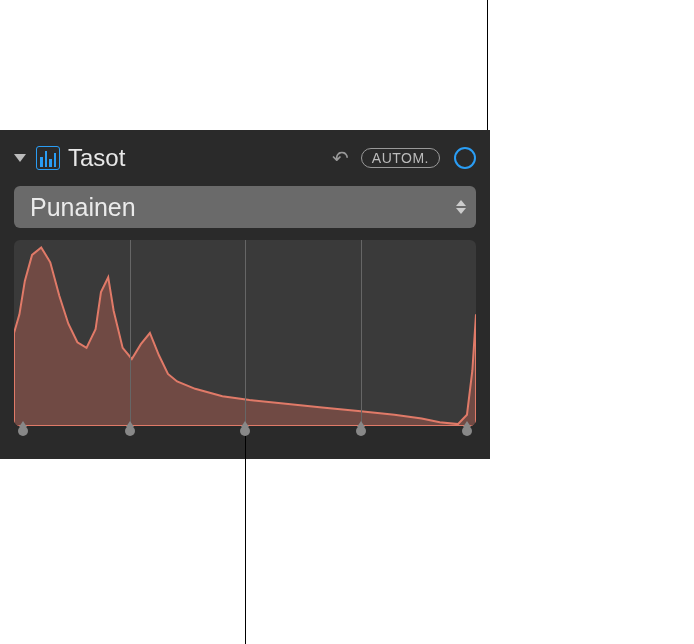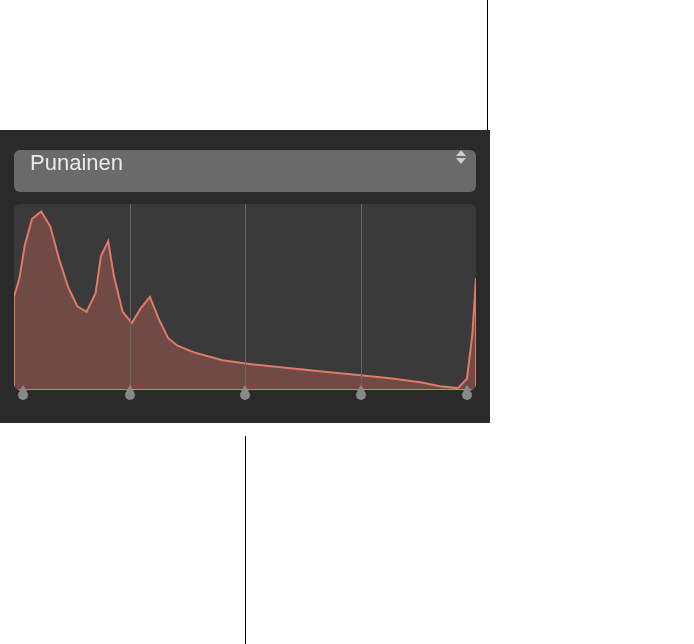--- a/index.html
+++ b/index.html
@@ -79,24 +79,25 @@
       border: 2.5px solid #2a9df4;
       border-radius: 50%;
       margin-left: 6px;
     }
     .dropdown {
       margin-top: 10px;
       height: 42px;
       background: #6a6a6a;
       border-radius: 6px;
       display: flex;
+      align-items: center;
       justify-content: space-between;
       padding: 0 10px 0 16px;
       color: #eaeaea;
-      font-size: 22px;
+      font-size: 25px;
     }
     .stepper {
       display: flex;
       flex-direction: column;
       gap: 2px;
     }
     .stepper span {
       width: 0;
       height: 0;
       border-left: 5px solid transparent;
@@ -178,20 +179,33 @@
       background: #000;
     }
   </style>
 </head>
 <body>
 
 <div class="callout-line-top"></div>
 
 <div class="panel">
 
+  <div class="header-row">
+    <div class="disclosure"></div>
+    <div class="levels-icon">
+      <span style="height:10px"></span>
+      <span style="height:16px"></span>
+      <span style="height:8px"></span>
+      <span style="height:14px"></span>
+    </div>
+    <div class="title">Tasot</div>
+    <div class="undo-icon">↶</div>
+    <div class="auto-btn">AUTOM.</div>
+    <div class="circle-toggle"></div>
+  </div>
 
   <div class="dropdown">
     <span>Punainen</span>
     <div class="stepper">
       <span class="up"></span>
       <span class="down"></span>
     </div>
   </div>
 
   <div class="histogram-frame">

